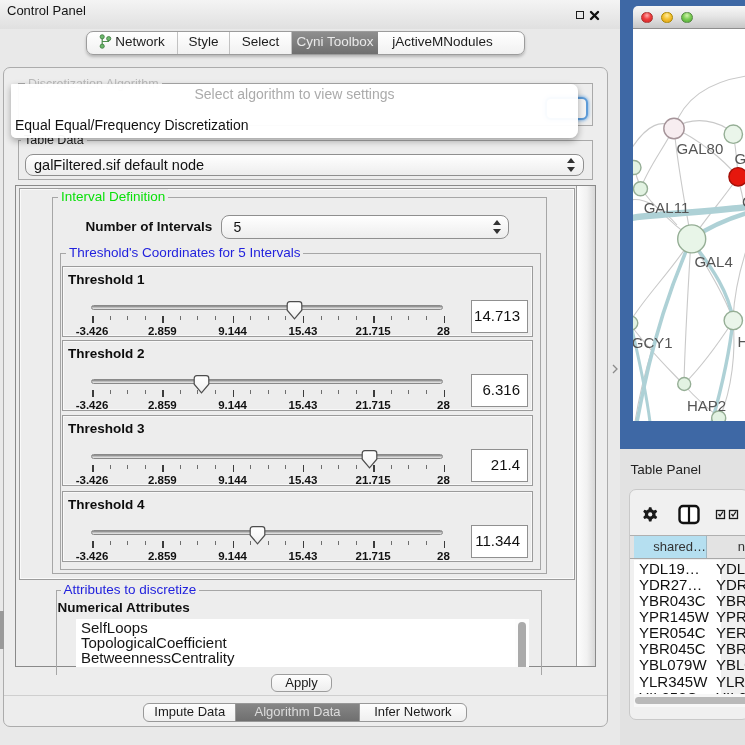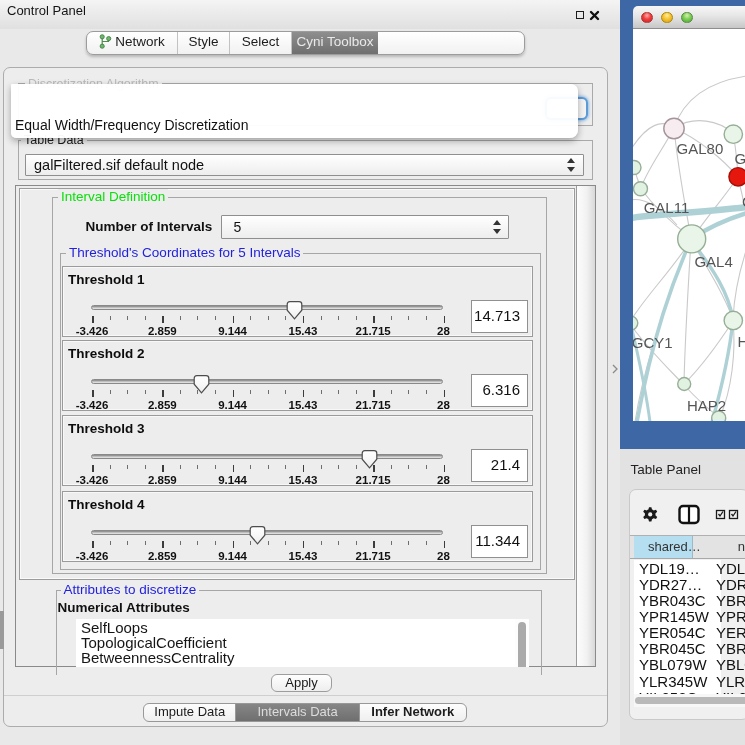--- a/index.html
+++ b/index.html
@@ -40,21 +40,21 @@
   font-size:14px; color:#ababab; }
 #popup .r2 { position:absolute; left:4px; top:17px; font-size:14.5px;
   font-weight:bold; color:#000; }
 #popup .r3 { position:absolute; left:4px; top:33px; font-size:14px; color:#111; }
 
 
 #tdg { left:18px; top:139.5px; width:575px; height:40px; border:1px solid #a9a9a9; }
 #tdgttl { left:21px; top:133px; font-size:12.5px; color:#1a1a1a;
   background:#ededed; padding:0 3px; }
 .combo { background:linear-gradient(#ffffff,#ededed); border:1px solid #8f8f8f;
-  border-radius:1px; font-size:14px; color:#111; }
+  border-radius:8px; font-size:14px; color:#111; }
 #combo1 { left:25px; top:153.5px; width:559px; height:22px; line-height:21px;
   padding-left:8px; font-size:14.5px; }
 .updn { position:absolute; width:8px; height:16px; }
 .updn:before, .updn:after { content:""; position:absolute; left:0;
   border-left:4px solid transparent; border-right:4px solid transparent; }
 .updn:before { top:1px; border-bottom:5px solid #333; }
 .updn:after { bottom:1px; border-top:5px solid #333; }
 
 
 #sp { left:15px; top:185px; width:581px; height:482px; border:1px solid #8a8a8a;
@@ -111,21 +111,21 @@
 #applybtn { left:271px; top:674px; width:61px; height:18px;
   background:linear-gradient(#fefefe,#eeeeee); border:1px solid #9d9d9d;
   border-radius:6px; font-size:13px; color:#191919; text-align:center;
   line-height:16px; }
 
 #bottabs { left:143px; top:703px; width:324px; height:19px;
   background:linear-gradient(#fdfdfd,#efefef); border:1px solid #989898; border-radius:6px;
   overflow:hidden; display:flex; }
 .bseg { height:100%; line-height:16px; font-size:13px; color:#1c1c1c;
   text-align:center; border-right:1px solid #989898; }
-.bseg:last-child { border-right:none;font-weight:bold; }
+.bseg:last-child { border-right:none; }
 .bseg.sel { background:linear-gradient(#868686,#6f6f6f); color:#dcdcdc; }
 
 #ledge { left:0; top:611px; width:4px; height:38px; background:#9a9a9a; }
 
 
 #netwin { left:620px; top:0; width:125px; height:449px; background:#3e68a5; }
 #macbar { left:12.5px; top:6px; width:112.5px; height:22.5px;
   background:linear-gradient(#f7f7f7,#e6e6e6 45%,#c7c7c7);
   border-bottom:1px solid #8e8e8e; border-radius:5px 0 0 0; }
 .tl { position:absolute; top:5.5px; width:11.5px; height:11.5px; border-radius:50%; }
@@ -138,23 +138,23 @@
 #canvas { left:13px; top:28.5px; width:112px; height:392.5px; background:#fff;
   overflow:hidden;text-align:right; }
 
 
 #tpanel { left:620px; top:449px; width:125px; height:296px; background:#e2e2e2; }
 #tpanel .hd { position:absolute; left:10.5px; top:12.5px; font-size:13.5px; color:#232323; }
 #tbox { position:absolute; left:8.5px; top:40px; width:120px; height:231px;
   background:#f0f0f0; border:1px solid #c9c9c9; border-radius:7px; }
 #thdr { position:absolute; left:629.5px; top:534.5px; width:115.5px; height:24.5px;
   border-top:1px solid #b0b0b0; border-bottom:1px solid #a8a8a8; background:#e3e3e3; }
-#thc1 { position:absolute; left:4.5px; top:0; width:59px; height:22.5px;
+#thc1 { position:absolute; left:4.5px; top:0; width:73px; height:22.5px;
   background:#b5dff0; border-right:1px solid #9fb9c4; font-size:13px; color:#333;
-  text-align:center; text-indent:14px; line-height:22px; }
+  text-align:right; text-indent:14px; line-height:22px; }
 #thc2 { position:absolute; left:78px; top:0; width:37.5px; height:22.5px;
   font-size:13px; color:#333; text-align:right; line-height:22px; }
 .trow { position:absolute; left:634px; width:87px; height:17px; background:#fff;
   overflow:visible; }
 .tc1 { position:absolute; left:5px; font-size:15px; color:#111; }
 .tc2 { position:absolute; left:82px; font-size:15px; color:#111; }
 #hsb { position:absolute; left:634px; top:693.5px; width:111px; height:13px;
   background:#f7f7f7; }
 #hsbt { position:absolute; left:1px; top:3.5px; width:115px; height:6.5px;
   background:#b9b9b9; border-radius:3.5px; }
@@ -182,33 +182,35 @@
  <div class="tseg" style="width:91px">
   <svg width="13" height="15" viewBox="0 0 13 15" style="vertical-align:-3px;margin-right:3px">
    <path d="M3.2 3 L3.2 12 M3.2 7.5 L9.5 7.5 L9.5 5" stroke="#4e8f4e" stroke-width="1.2" fill="none"></path>
    <circle cx="3.2" cy="2.8" r="2.1" fill="#6cb86c" stroke="#3d7a3d" stroke-width="0.8"></circle>
    <circle cx="3.2" cy="12.2" r="2.1" fill="#6cb86c" stroke="#3d7a3d" stroke-width="0.8"></circle>
    <circle cx="9.7" cy="4.6" r="2.1" fill="#6cb86c" stroke="#3d7a3d" stroke-width="0.8"></circle>
   </svg>Network</div>
  <div class="tseg" style="width:52px">Style</div>
  <div class="tseg" style="width:62px">Select</div>
  <div class="tseg sel" style="width:86px">Cyni Toolbox</div>
+ <div class="tseg" style="width:129px">jActiveMNodules</div>
 </div>
 
 <div id="outer" class="ab"></div>
 
 <div id="dag" class="ab"></div>
 <div id="dagttl" class="ab">Discretization Algorithm</div>
 <div id="dagcombo" class="ab"></div>
 
 <div id="tdg" class="ab"></div>
 <div id="tdgttl" class="ab">Table Data</div>
 
 <div id="popup" class="ab">
- <div class="r3">Equal Width/Frequency Discretization</div>
+ <div class="r1">Select algorithm to view settings</div>
+ <div class="r3">Equal Equal/Frequency Discretization</div>
 </div>
 
 <div id="combo1" class="ab combo">galFiltered.sif default node
  <div class="updn" style="right:8px;top:2px"></div></div>
 
 <div id="sp" class="ab">
  <div id="bigp" class="ab"></div>
  <div id="sbtrack" class="ab"></div>
 </div>
 
@@ -373,21 +375,21 @@
  <div id="asb">
       <div id="asbt"></div>
     </div>
 </div>
 
 <div id="applyrow-line" class="ab"></div>
 <div id="applybtn" class="ab">Apply</div>
 
 <div id="bottabs" class="ab">
  <div class="bseg" style="width:93px">Impute Data</div>
- <div class="bseg sel" style="width:124px">Intervals Data</div>
+ <div class="bseg sel" style="width:124px">Algorithm Data</div>
  <div class="bseg" style="width:107px">Infer Network</div>
 </div>
 
 <div id="ledge" class="ab"></div>
 <svg class="ab" style="left:611px;top:364px" width="8" height="10" viewBox="0 0 8 10">
  <path d="M2 1 L6 5 L2 9" fill="none" stroke="#8a8a8a" stroke-width="1.3"></path>
 </svg>
 
 <div id="netwin" class="ab">
  <div id="macbar" class="ab">

